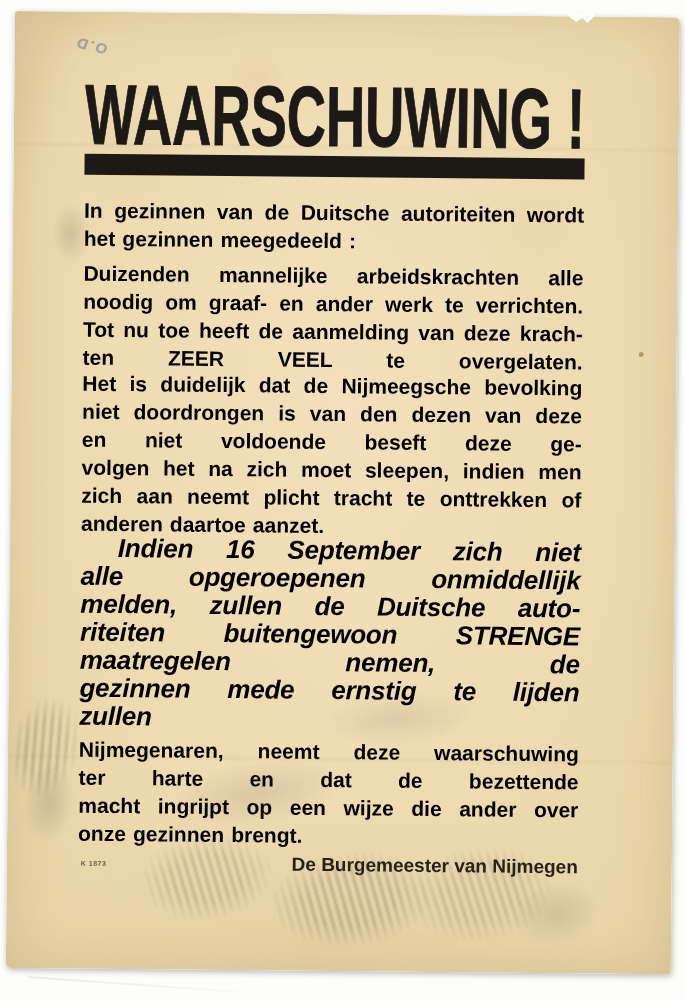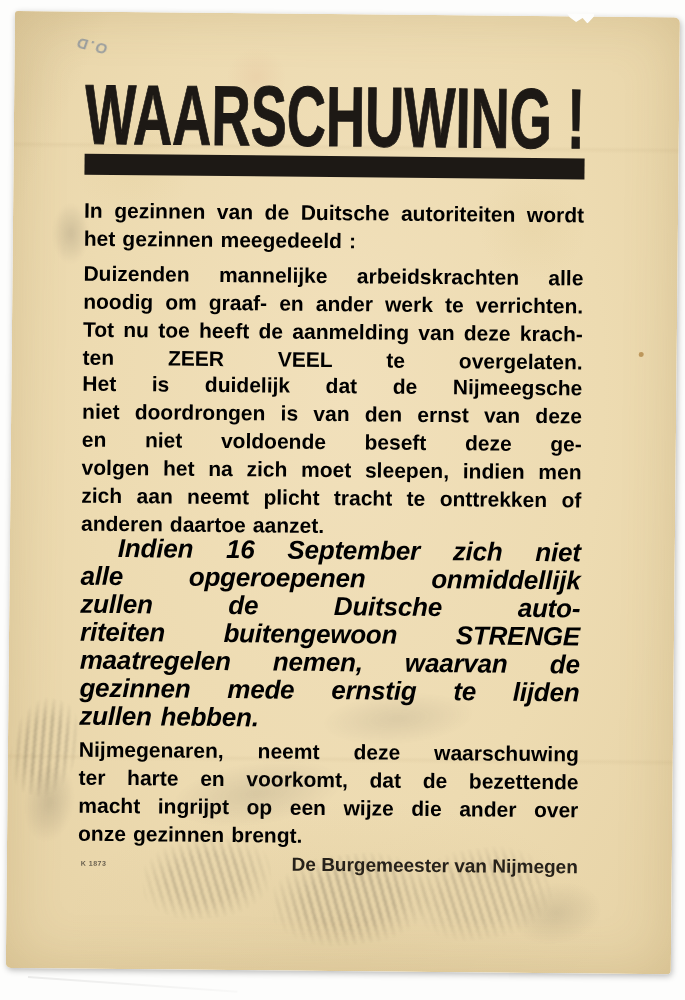--- a/index.html
+++ b/index.html
@@ -153,28 +153,29 @@
           </div>
         </div>
         <div class="para body">
           <div class="line just">
             <span class="word">Het</span>
             <span class="word">is</span>
             <span class="word">duidelijk</span>
             <span class="word">dat</span>
             <span class="word">de</span>
             <span class="word">Nijmeegsche</span>
+            <span class="word">bevolking</span>
           </div>
           <div class="line just">
             <span class="word">niet</span>
             <span class="word">doordrongen</span>
             <span class="word">is</span>
             <span class="word">van</span>
             <span class="word">den</span>
-            <span class="word">ernst</span>
+            <span class="word">dezen</span>
             <span class="word">van</span>
             <span class="word">deze</span>
           </div>
           <div class="line just">
             <span class="word">en</span>
             <span class="word">niet</span>
             <span class="word">voldoende</span>
             <span class="word">beseft</span>
             <span class="word">deze</span>
             <span class="word">ge-</span>
@@ -212,60 +213,58 @@
             <span class="word">September</span>
             <span class="word">zich</span>
             <span class="word">niet</span>
           </div>
           <div class="line just">
             <span class="word">alle</span>
             <span class="word">opgeroepenen</span>
             <span class="word">onmiddellijk</span>
           </div>
           <div class="line just">
+            <span class="word">melden,</span>
             <span class="word">zullen</span>
             <span class="word">de</span>
             <span class="word">Duitsche</span>
             <span class="word">auto-</span>
           </div>
           <div class="line just">
             <span class="word">riteiten</span>
             <span class="word">buitengewoon</span>
             <span class="word">STRENGE</span>
           </div>
           <div class="line just">
             <span class="word">maatregelen</span>
             <span class="word">nemen,</span>
-            <span class="word">waarvan</span>
             <span class="word">de</span>
           </div>
           <div class="line just">
             <span class="word">gezinnen</span>
             <span class="word">mede</span>
             <span class="word">ernstig</span>
             <span class="word">te</span>
             <span class="word">lijden</span>
           </div>
           <div class="line">
             <span class="word">zullen</span>
-            <span class="word">hebben.</span>
           </div>
         </div>
         <div class="para body">
           <div class="line just">
             <span class="word">Nijmegenaren,</span>
             <span class="word">neemt</span>
             <span class="word">deze</span>
             <span class="word">waarschuwing</span>
           </div>
           <div class="line just">
             <span class="word">ter</span>
             <span class="word">harte</span>
             <span class="word">en</span>
-            <span class="word">voorkomt,</span>
             <span class="word">dat</span>
             <span class="word">de</span>
             <span class="word">bezettende</span>
           </div>
           <div class="line just">
             <span class="word">macht</span>
             <span class="word">ingrijpt</span>
             <span class="word">op</span>
             <span class="word">een</span>
             <span class="word">wijze</span>

